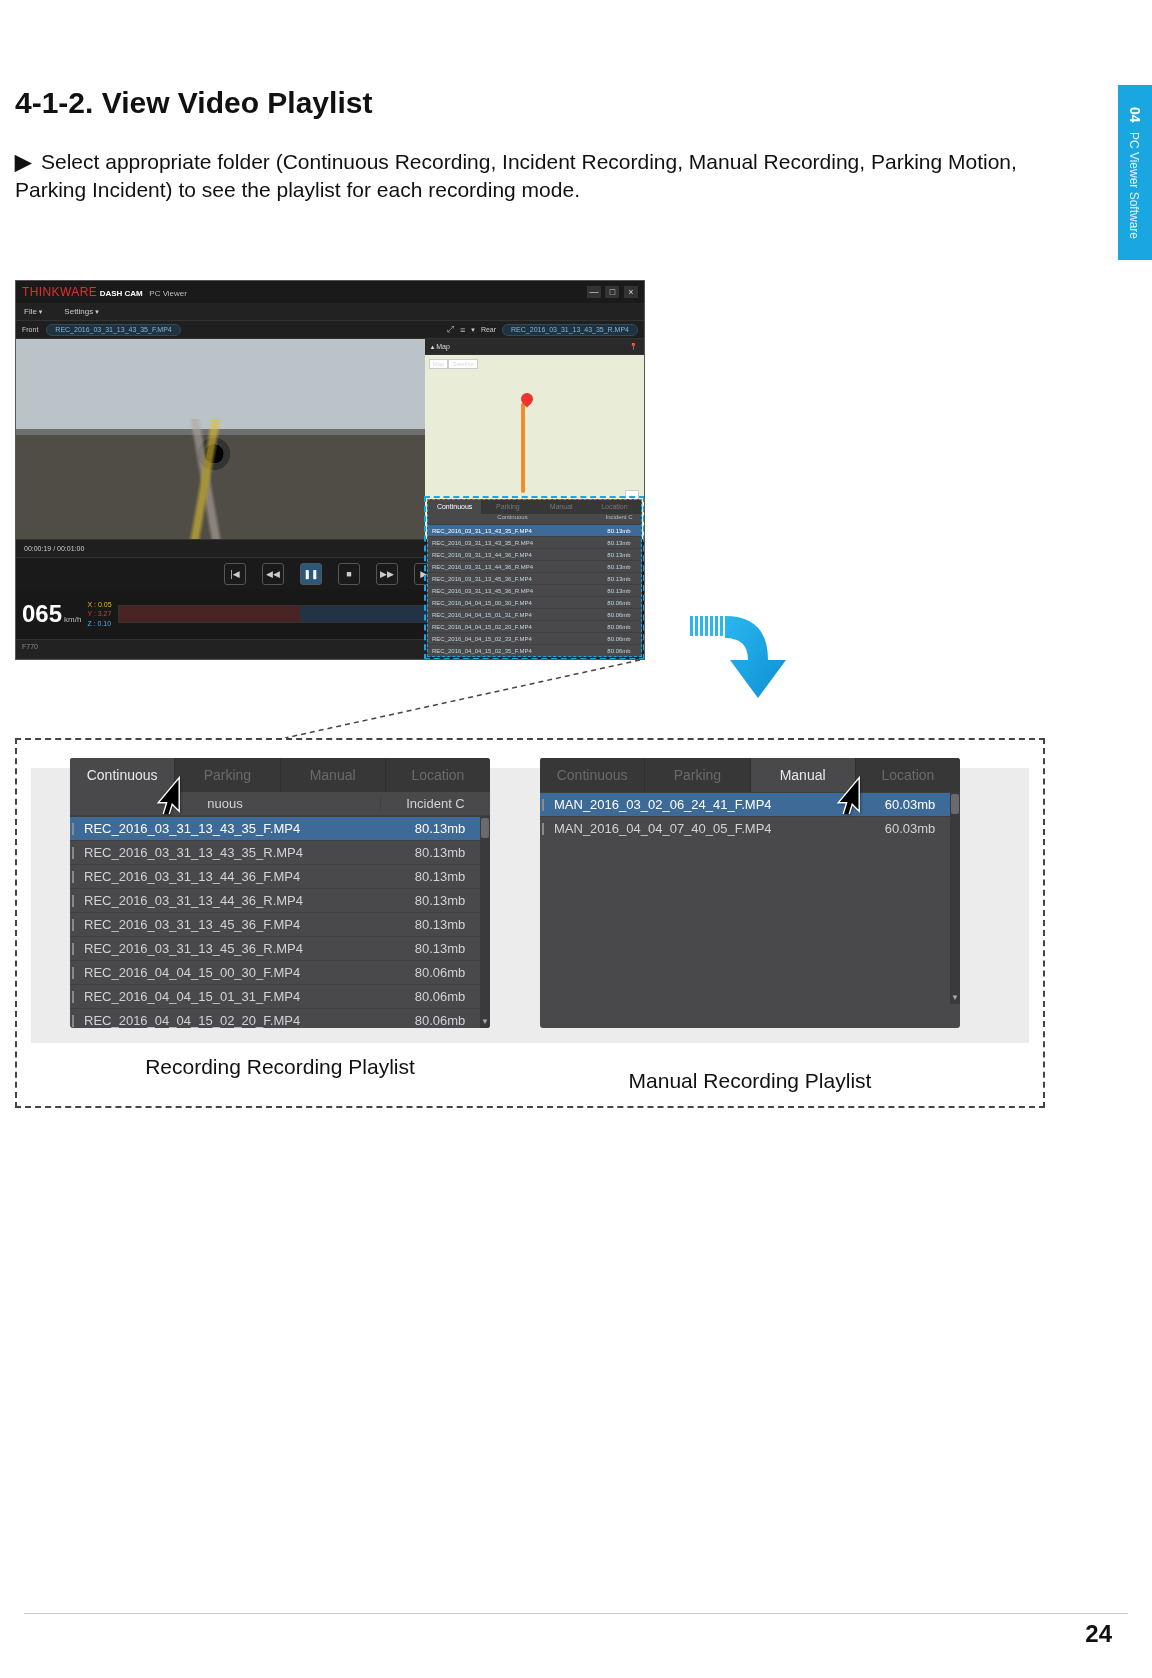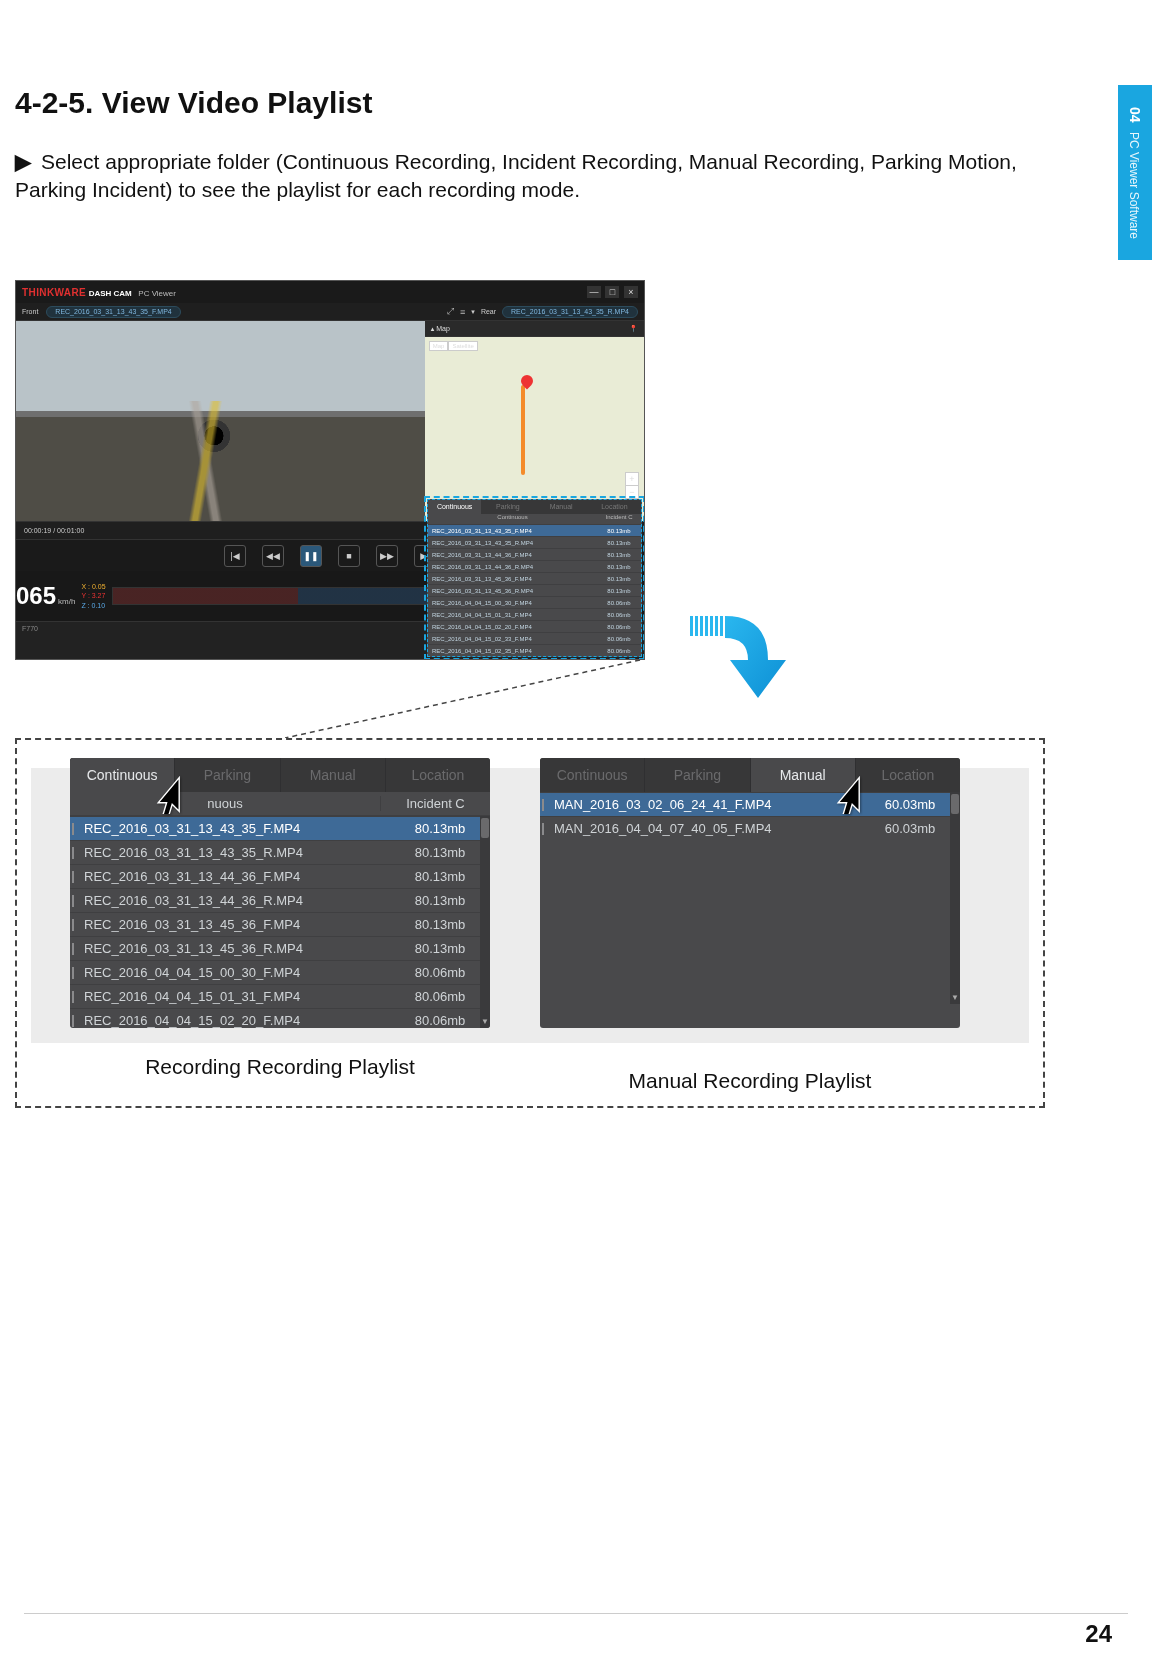--- a/index.html
+++ b/index.html
@@ -64,21 +64,21 @@
   overflow: hidden;
 }
 .viewer .titlebar {
   height: 22px;
   background: #1a1a1a;
   display: flex;
   align-items: center;
   padding: 0 6px;
   justify-content: space-between;
 }
-.viewer .titlebar .tleft span.brand-red { color: #e03030; letter-spacing: 0.4px; font-weight: bold; font-size: 10px; }
+.viewer .titlebar .tleft span.brand-red { color: #e03030; letter-spacing: 0.4px; font-weight: normal; font-size: 12px; }
 .viewer .titlebar .tleft span.brand-white { color: #fff; font-weight: bold; font-size: 8px; }
 .viewer .titlebar .tleft span.pcview { color: #bbb; font-size: 8px; margin-left: 4px; }
 .viewer .win-btns span { display: inline-block; width: 14px; height: 12px; line-height: 12px; text-align: center; background: #333; margin-left: 2px; font-size: 9px; }
 
 .viewer .menubar { height: 18px; background: #222; display: flex; align-items: center; gap: 22px; padding: 0 8px; font-size: 8px; border-bottom: 1px solid #333; }
 .viewer .menubar span { color: #ccc; }
 .viewer .menubar span::after { content: " ▾"; font-size: 7px; }
 
 .viewer .toolbar {
   height: 18px; background: #1f1f1f; display: flex; align-items: center; padding: 0 6px; justify-content: space-between; border-bottom: 1px solid #333;
@@ -131,21 +131,21 @@
 .viewer .map-body .attrib { position: absolute; right: 4px; bottom: 2px; font-size: 5px; color: #555; }
 
 .viewer .timeline-row { height: 18px; background: #1f1f1f; display: flex; align-items: center; padding: 0 8px; justify-content: space-between; border-top: 1px solid #333; }
 .viewer .timeline-row .time { font-size: 7px; color: #ccc; }
 .viewer .timeline-row .ticons { display: flex; gap: 8px; font-size: 8px; color: #ccc; }
 
 .viewer .controls-row { height: 32px; background: #1a1a1a; display: flex; align-items: center; justify-content: center; gap: 16px; border-top: 1px solid #333; }
 .viewer .controls-row .pbtn { width: 22px; height: 22px; border: 1px solid #555; display: flex; align-items: center; justify-content: center; font-size: 9px; color: #ccc; border-radius: 3px; }
 .viewer .controls-row .pbtn.play { background: #2b587a; color: #fff; }
 
-.viewer .bottom-row { height: 50px; background: #181818; display: flex; align-items: center; padding: 0 0; gap: 6px; }
+.viewer .bottom-row { height: 50px; background: #181818; display: flex; align-items: center; padding: 0 6px; gap: 6px; }
 .viewer .speed { font-size: 24px; font-weight: bold; color: #fff; }
 .viewer .speed small { font-size: 8px; font-weight: normal; color: #bbb; margin-left: 2px; }
 .viewer .gforce { font-size: 7px; line-height: 1.3; }
 .viewer .gforce .x { color: #f0b030; }
 .viewer .gforce .y { color: #e33; }
 .viewer .gforce .z { color: #5aa9e6; }
 .viewer .graph { flex: 1; height: 18px; border: 1px solid #333; background: linear-gradient(90deg, rgba(219,70,70,0.25) 0 35%, rgba(60,130,200,0.25) 35% 70%, rgba(219,70,70,0.2) 70% 100%); }
 
 .viewer .footer-row { height: 14px; background: #222; display: flex; align-items: center; justify-content: space-between; padding: 0 6px; font-size: 7px; border-top: 1px solid #333; color: #888; }
 
@@ -283,39 +283,43 @@
 </head>
 <body>
 
 <div class="side-tab">
   <div class="side-tab-inner">
     <span class="chap-num">04</span>
     <span class="chap-label">PC Viewer Software</span>
   </div>
 </div>
 
-<h2 class="page-title">4-2-5. View Video Playlist</h2>
+<h2 class="page-title">4-1-2. View Video Playlist</h2>
 
 <p class="body-text">
   <span class="arrow">▶</span>
   <span>Select appropriate folder (Continuous Recording, Incident Recording, Manual Recording, Parking Motion, Parking Incident) to see the playlist for each recording mode.</span>
 </p>
 
 <div class="viewer">
   <div class="titlebar">
     <div class="tleft">
       <span class="brand-red">THINKWARE</span>
       <span class="brand-white">DASH CAM</span>
       <span class="pcview">PC Viewer</span>
     </div>
     <div class="win-btns">
       <span>—</span>
       <span>□</span>
       <span>×</span>
     </div>
+  </div>
+  <div class="menubar">
+    <span>File</span>
+    <span>Settings</span>
   </div>
   <div class="toolbar">
     <div class="tl-left">
       <span style="font-size:7px;color:#ccc;">Front</span>
       <span class="chip">REC_2016_03_31_13_43_35_F.MP4</span>
     </div>
     <div class="tl-mid">
       <span>⤢</span>
       <span>≡</span>
       <span class="rear-label">▾</span>

